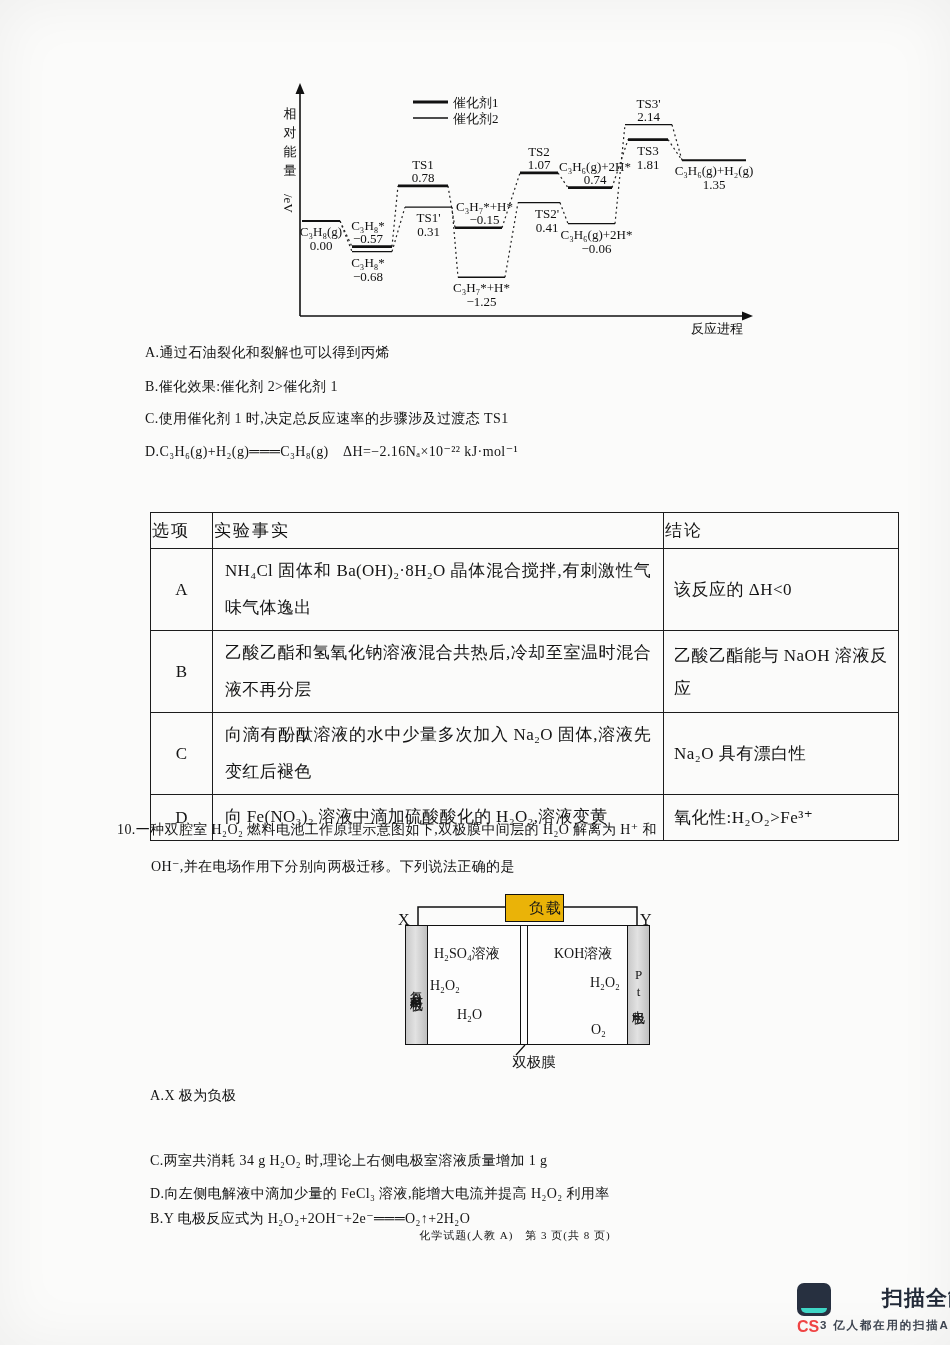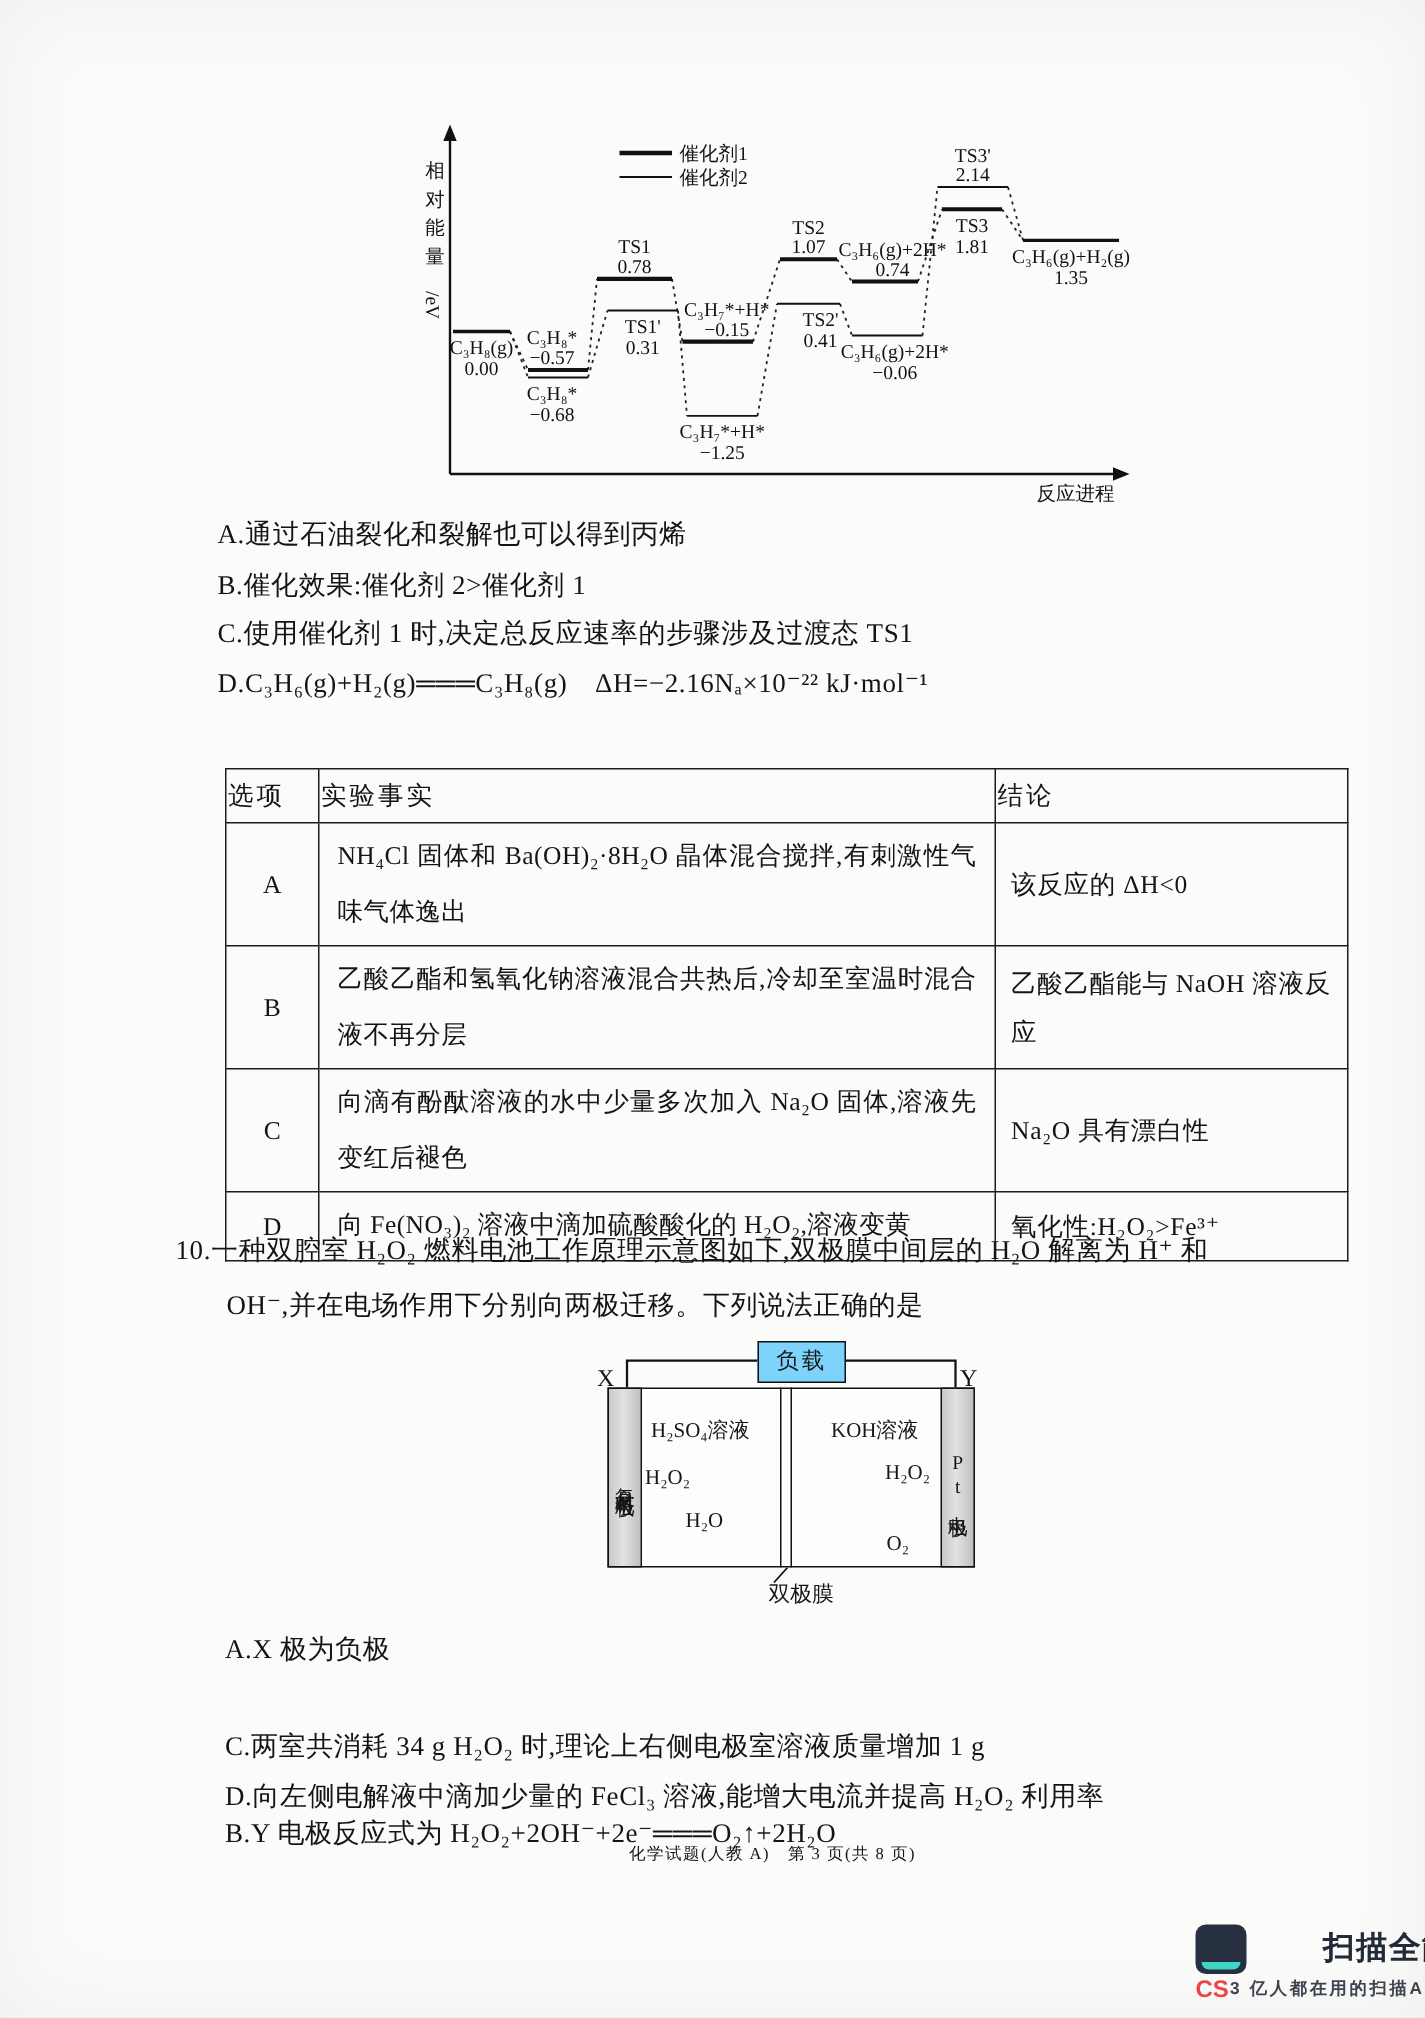--- a/index.html
+++ b/index.html
@@ -1,36 +1,36 @@
 <!DOCTYPE html>
 <html><head>
 <meta charset="utf-8">
 <style>
   html,body{margin:0;padding:0;background:#e9e9e7;}
   #canvas{position:relative;width:950px;height:1345px;margin:0 auto;background:#fbfbfa;
           box-shadow:inset 0 0 60px rgba(0,0,0,0.05);overflow:hidden;
           font-family:"Liberation Serif","DejaVu Serif",serif;color:#161616;}
   .abs{position:absolute;}
-  .tline{position:absolute;white-space:nowrap;font-size:18px;letter-spacing:0.4px;color:#141414;}
+  .tline{position:absolute;white-space:nowrap;font-size:14px;letter-spacing:0.4px;color:#141414;}
   
   #energy-svg{position:absolute;left:280px;top:78px;}
   #energy-svg text{font-family:"Liberation Serif","DejaVu Serif",serif;font-size:13px;fill:#111;}
   
   #q9-table{position:absolute;left:150px;top:512px;border-collapse:collapse;table-layout:fixed;width:748px;
             font-size:17px;color:#141414;}
   #q9-table td,#q9-table th{border:1.6px solid #1c1c1c;vertical-align:middle;font-weight:normal;}
   #q9-table th{height:33px;text-align:left;letter-spacing:2px;}
   #q9-table td.opt{text-align:center;}
   #q9-table td.fact{text-align:justify;padding:4px 12px;line-height:2.15;letter-spacing:0.3px;}
   #q9-table td.conc{padding:4px 10px;line-height:1.95;letter-spacing:0.5px;}
   .rowA{height:76px;} .rowB{height:78px;} .rowC{height:68px;} .rowD{height:42px;}
   
   #cell{position:absolute;left:398px;top:893px;width:280px;height:192px;font-size:14px;}
   #cell .load{position:absolute;left:107px;top:1px;width:57px;height:26px;border:1.5px solid #111;
-              background:#7dd3fc;text-align:center;line-height:26px;font-size:15px;letter-spacing:2px;}
+              background:#eab308;text-align:right;line-height:26px;font-size:15px;letter-spacing:2px;}
   #cell .cellbox{position:absolute;left:7px;top:32px;width:245px;height:120px;border:1.6px solid #111;
                  background:#fdfdfd;box-sizing:border-box;}
   #cell .electrode{position:absolute;top:32px;width:23px;height:120px;box-sizing:border-box;border:1.4px solid #111;
                    background:linear-gradient(90deg,#c9c9c9,#e2e2e2 45%,#bfbfbf);
                    display:flex;align-items:center;justify-content:center;}
   #cell .vtext{writing-mode:vertical-rl;text-orientation:upright;font-size:13px;letter-spacing:1.5px;line-height:1;}
   #cell .membrane{position:absolute;left:122px;top:32px;width:8px;height:120px;box-sizing:border-box;
                   border-left:1.4px solid #111;border-right:1.4px solid #111;}
   #cell .lbl{position:absolute;white-space:nowrap;}
   

